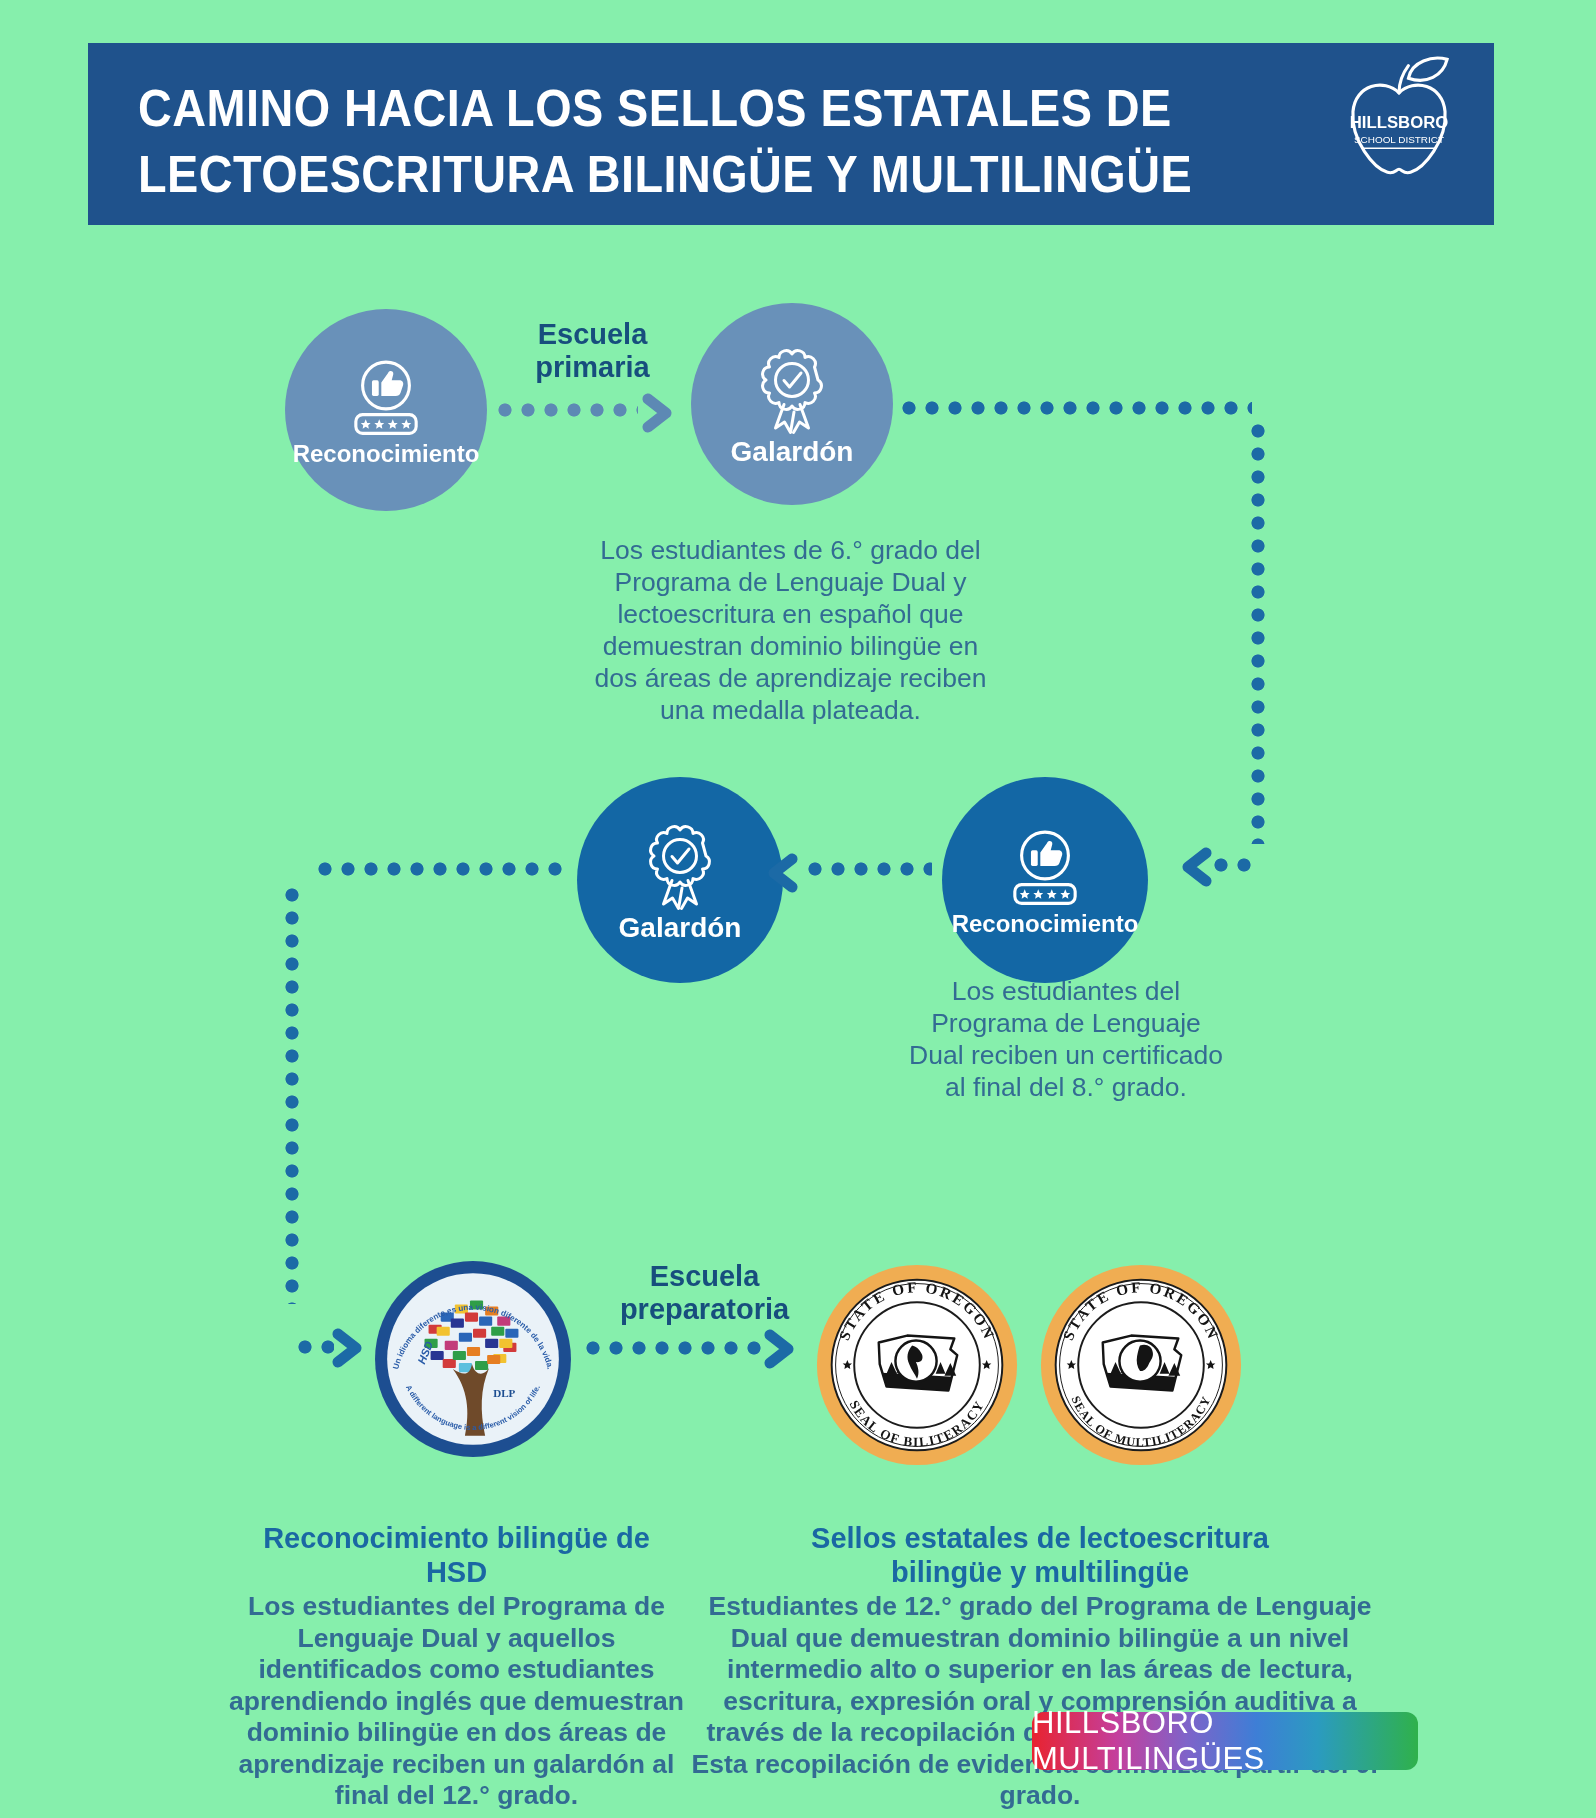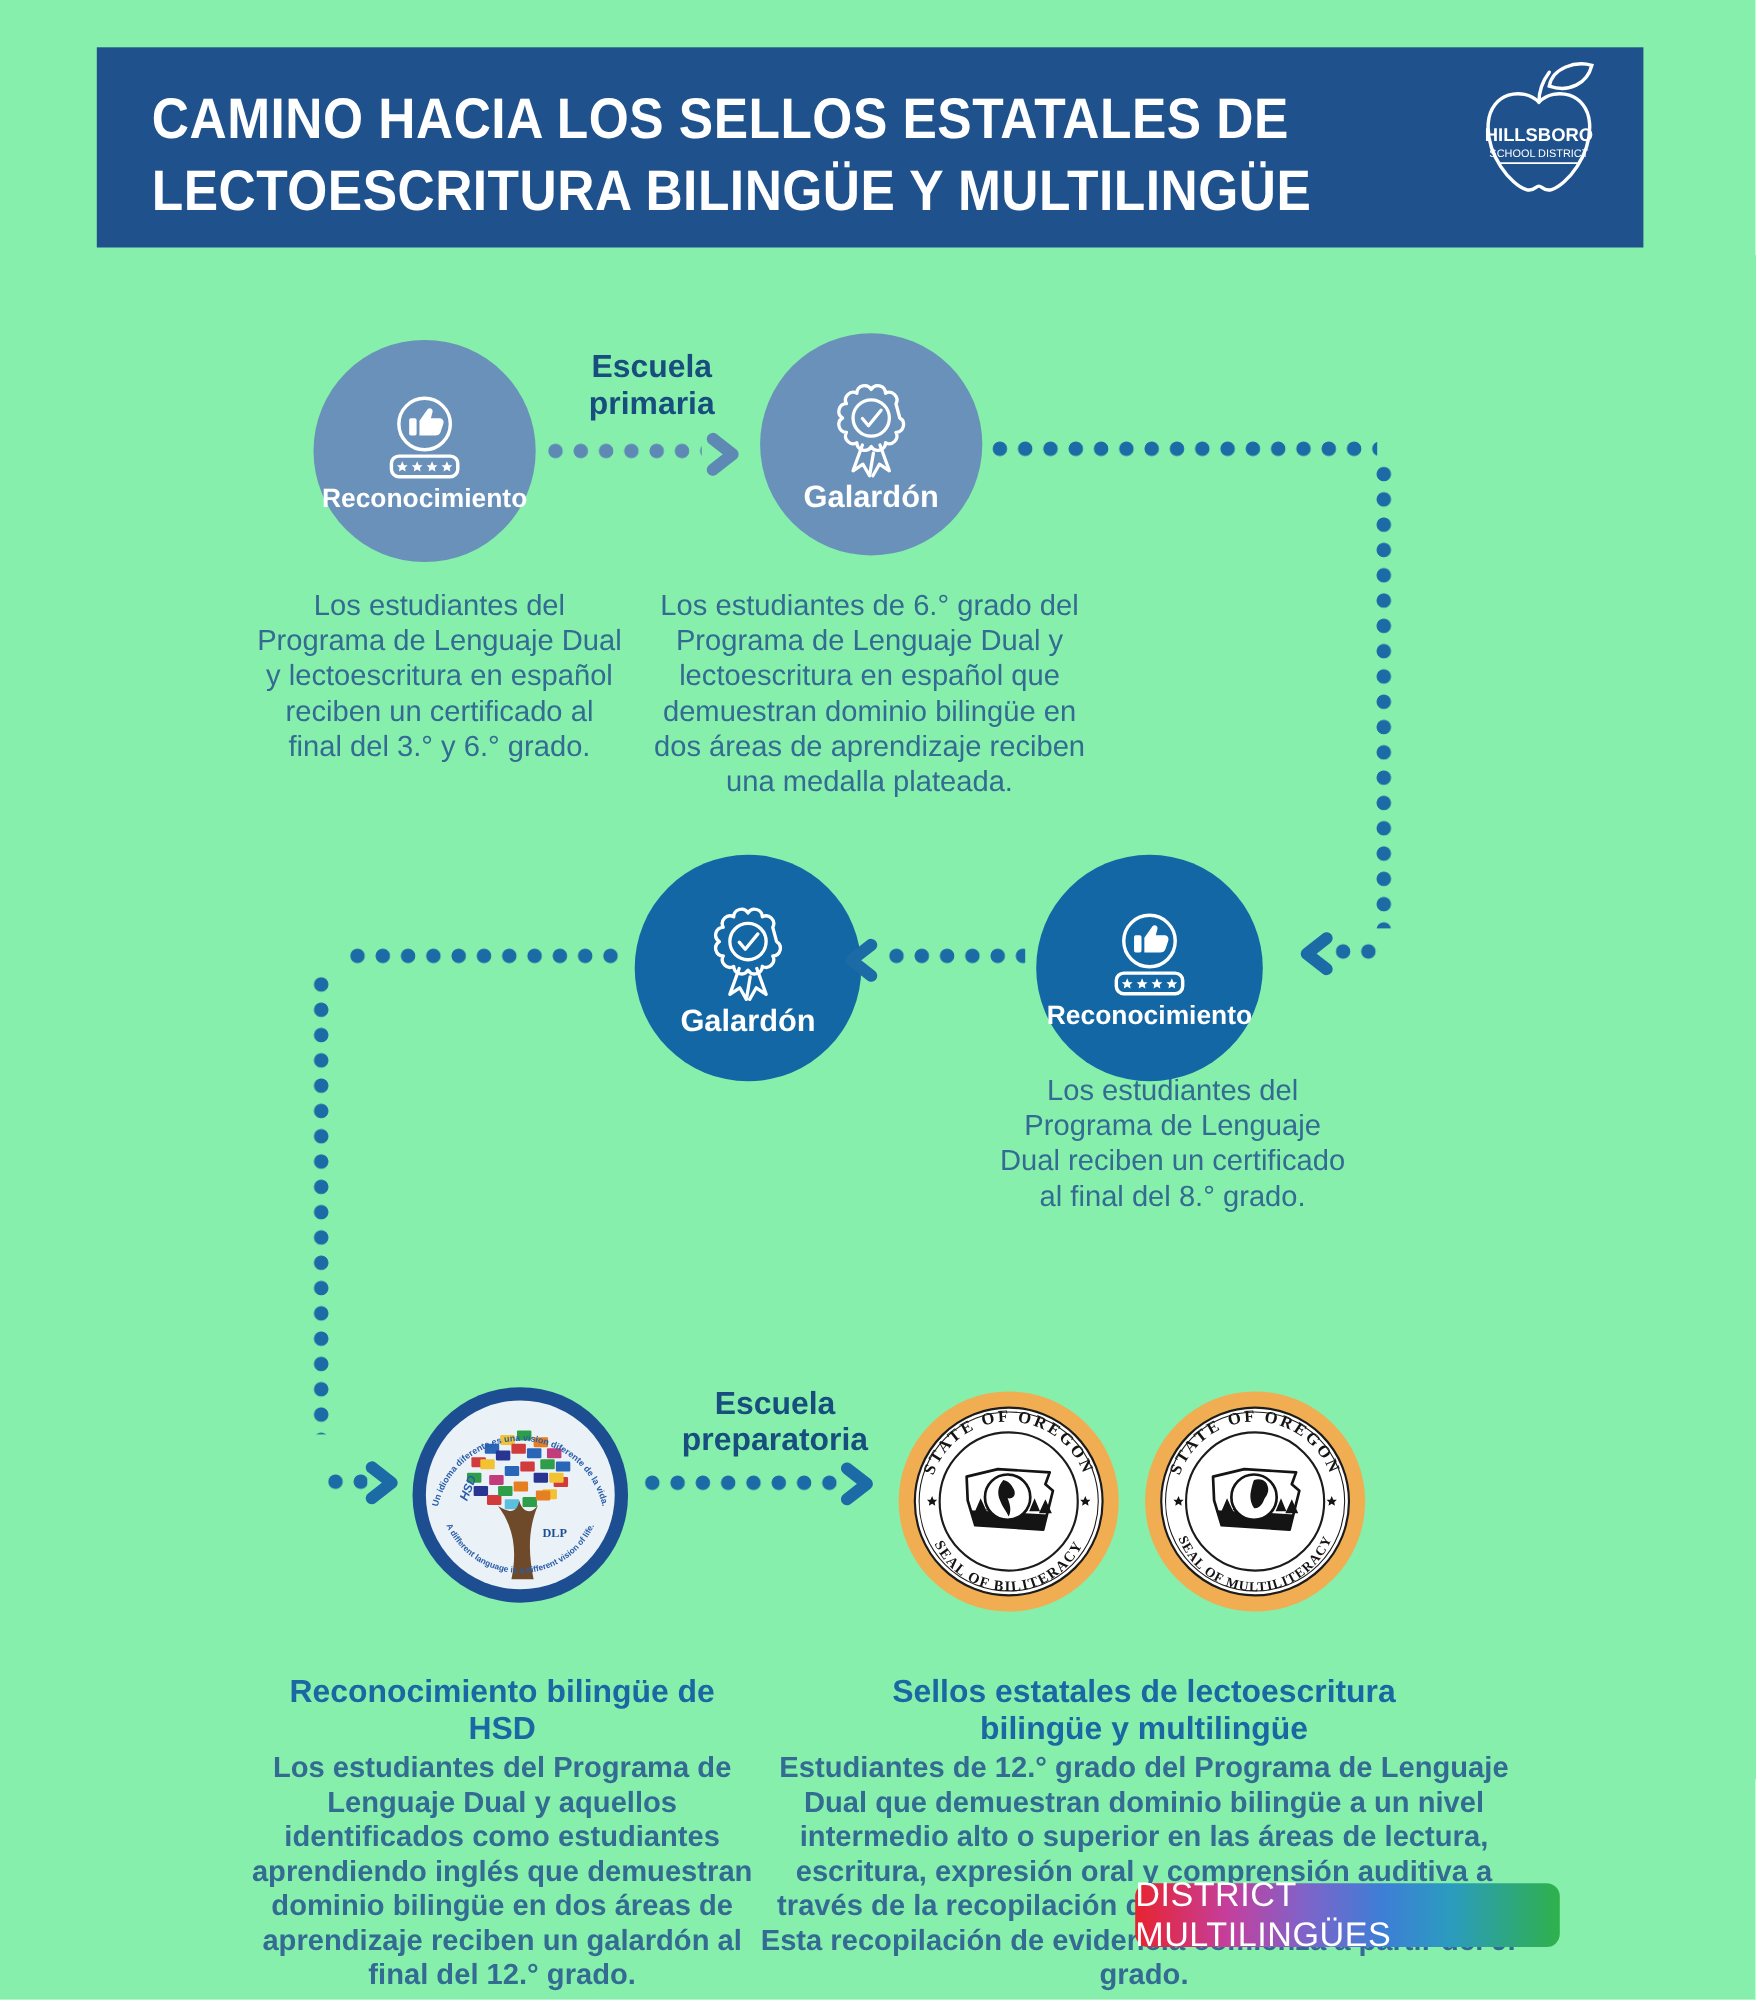--- a/index.html
+++ b/index.html
@@ -137,21 +137,20 @@
     <div class="clabel big">Galardón</div>
   </div>
 
   <div class="dots-h" id="dots2"></div>
   <div class="dots-v" id="dotsVR"></div>
   <div class="dots-h" id="dots3"></div>
   <svg class="arrow" id="arrL1" width="36" height="40" viewBox="0 0 36 40">
     <polyline points="28,6 10,20 28,34" fill="none" stroke="#1c6aa6" stroke-width="11" stroke-linecap="round" stroke-linejoin="round"></polyline>
   </svg>
 
-  <div class="desc" id="t1">Los estudiantes del Programa de Lenguaje Dual y lectoescritura en español reciben un certificado al final del 3.° y 6.° grado.</div>
   <div class="desc" id="t2">Los estudiantes de 6.° grado del Programa de Lenguaje Dual y lectoescritura en español que demuestran dominio bilingüe en dos áreas de aprendizaje reciben una medalla plateada.</div>
 
 
   <div class="circle dark" id="c3">
     <svg width="102" height="100" viewBox="0 0 100 100">
       <g fill="none" stroke="#ffffff" stroke-width="3" stroke-linecap="round" stroke-linejoin="round">
         <path d="M76,40 A7 7 0 0 1 72.5,53 A7 7 0 0 1 63,62.5 A7 7 0 0 1 50,66 A7 7 0 0 1 37,62.5 A7 7 0 0 1 27.5,53 A7 7 0 0 1 24,40 A7 7 0 0 1 27.5,27 A7 7 0 0 1 37,17.5 A7 7 0 0 1 50,14 A7 7 0 0 1 63,17.5 A7 7 0 0 1 72.5,27 Z"></path>
         <circle cx="50" cy="40" r="16.5"></circle>
         <polyline points="42,40.5 47.5,47 59,33"></polyline>
         <path d="M42 64.5 L33.5 88 L42.5 82 L48.5 92.5 L52 72"></path>
@@ -306,15 +305,15 @@
   <div class="bblock" id="b1">
     <div class="bhead">Reconocimiento bilingüe de HSD</div>
     <div class="bbody">Los estudiantes del Programa de Lenguaje Dual y aquellos identificados como estudiantes aprendiendo inglés que demuestran dominio bilingüe en dos áreas de aprendizaje reciben un galardón al final del 12.° grado.</div>
   </div>
 
   <div class="bblock" id="b2">
     <div class="bhead">Sellos estatales de lectoescritura bilingüe y multilingüe</div>
     <div class="bbody">Estudiantes de 12.° grado del Programa de Lenguaje Dual que demuestran dominio bilingüe a un nivel intermedio alto o superior en las áreas de lectura, escritura, expresión oral y comprensión auditiva a través de la recopilación de evidencia en un porfolio. Esta recopilación de evidencia comienza a partir del 9.° grado.</div>
   </div>
 
-  <a id="gbtn">DISTRICT MULTILINGÜES</a>
+  <a id="gbtn">HILLSBORO MULTILINGÜES</a>
 
 </div>
 
 </body></html>

